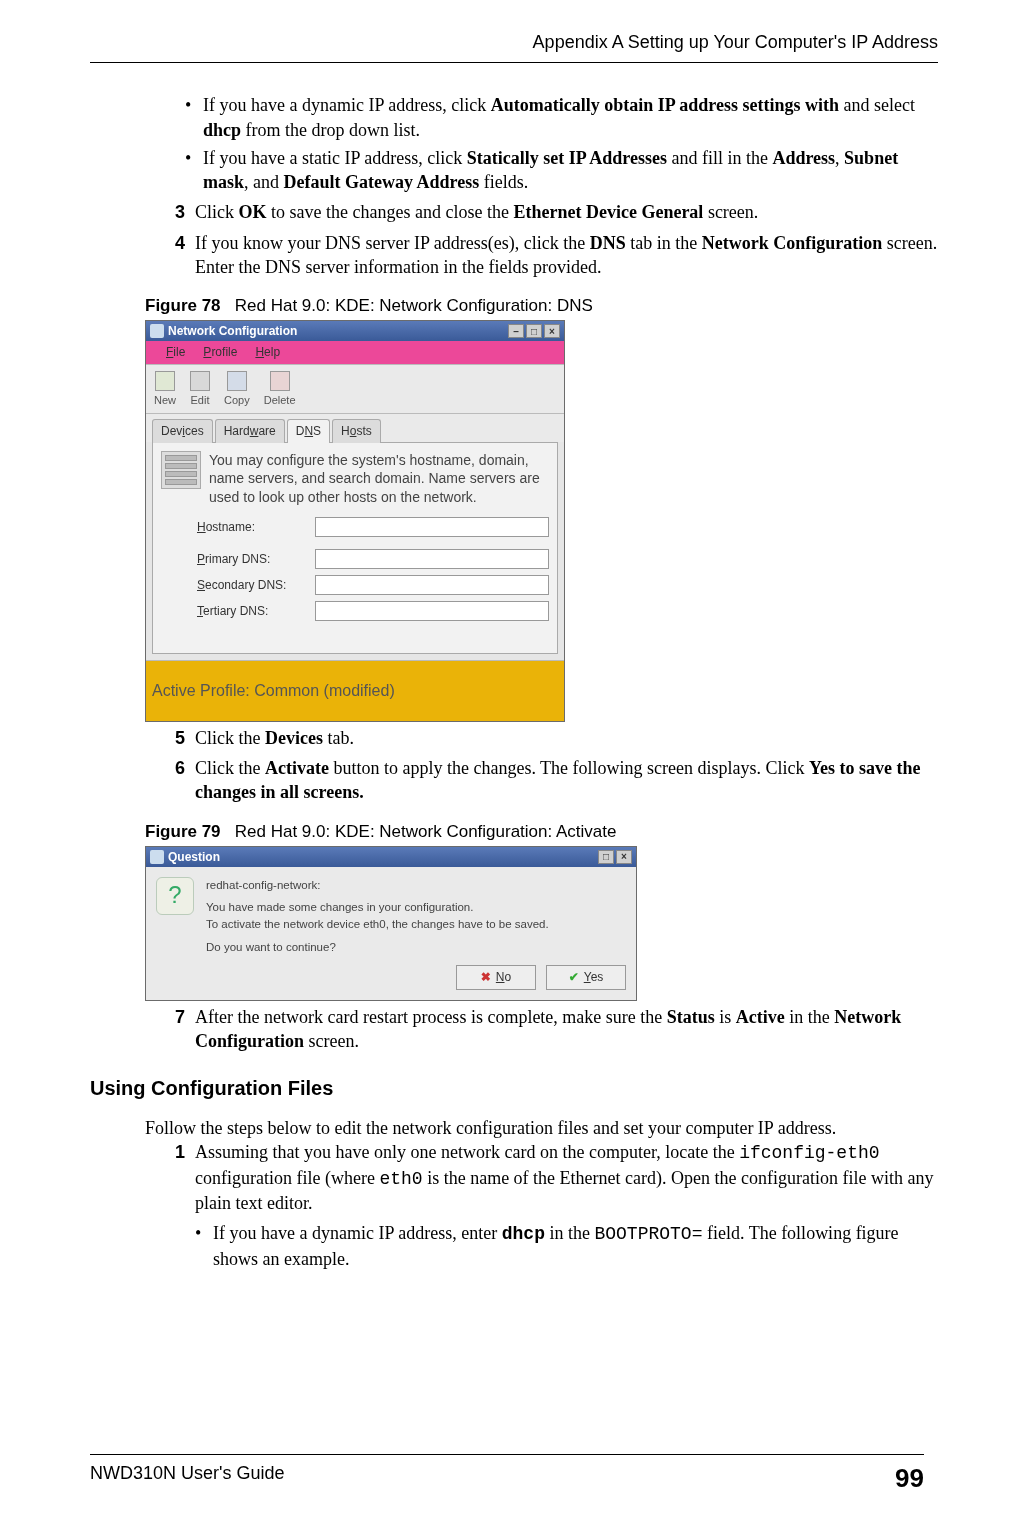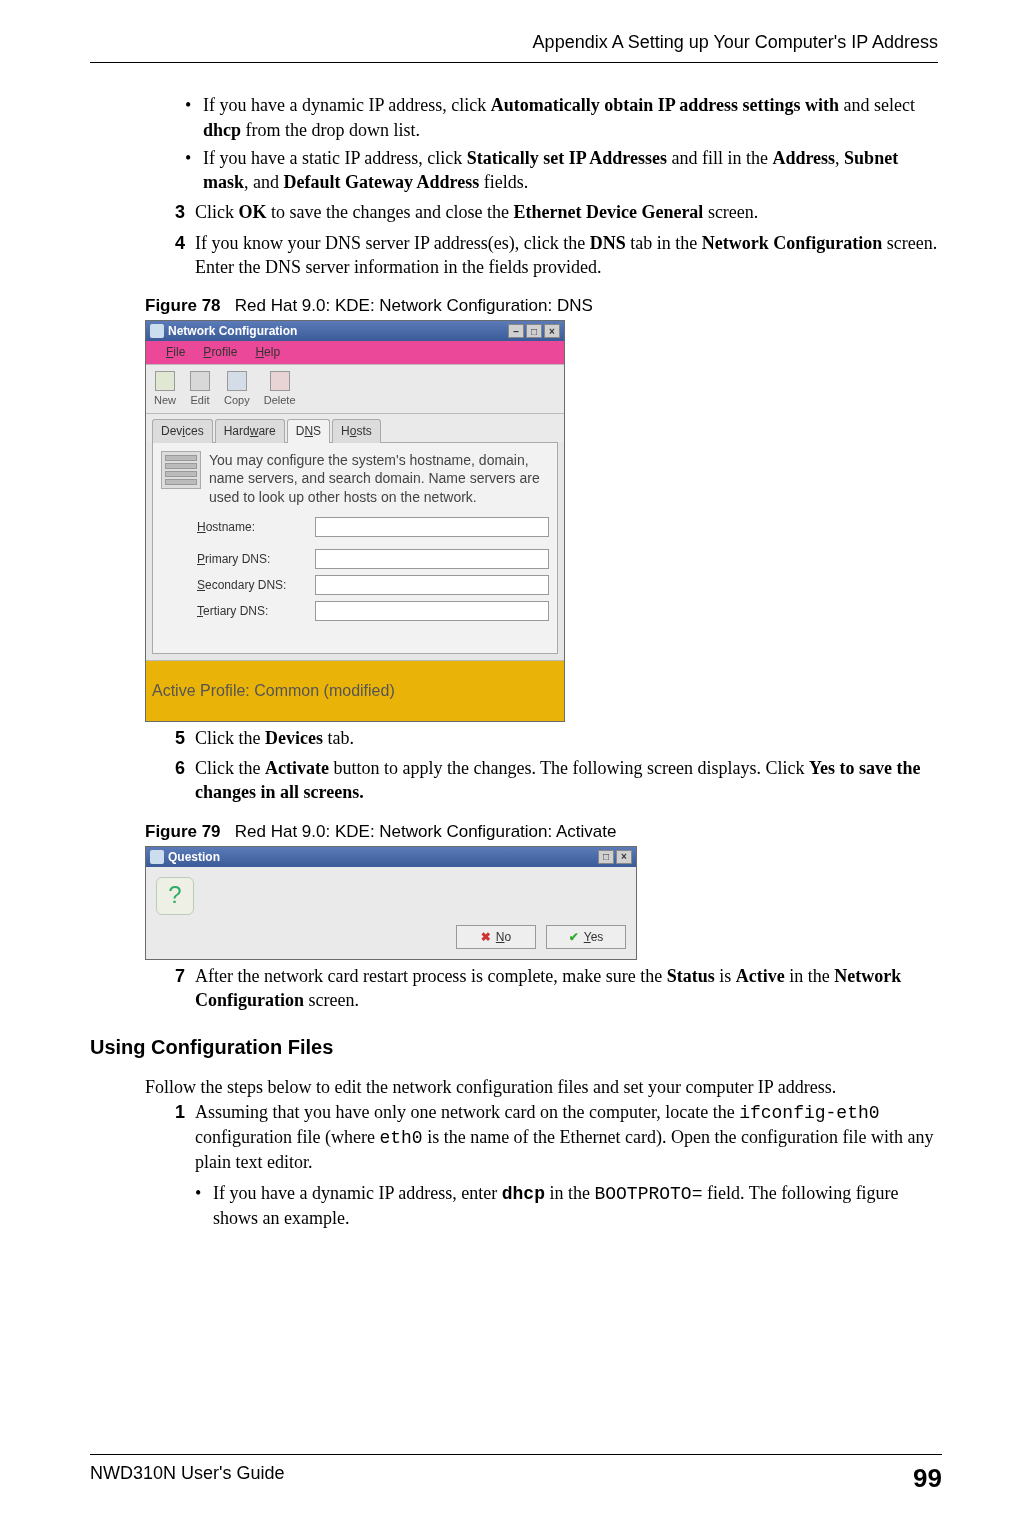--- a/index.html
+++ b/index.html
@@ -161,21 +161,21 @@
     .qbtn {
       min-width: 80px; padding: 3px 10px; background: #eee; border: 1px solid #999;
       display: flex; align-items: center; justify-content: center; gap: 5px; font-size: 12px;
     }
     .qbtn .x-ico { color: #c33; font-weight: bold; }
     .qbtn .chk-ico { color: #3a3; font-weight: bold; }
     .footer {
       position: absolute;
       bottom: 28px;
       left: 90px;
-      right: 76px;
+      right: 94px;
     }
     .footer-line { border-top: 1.5px solid #000; margin-bottom: 6px; }
     .footer-row {
       display: flex; justify-content: space-between; font-family: Arial, Helvetica, sans-serif; font-size: 18px;
     }
     .footer-page { font-weight: bold; font-size: 26px; }
   </style>
 </head>
 <body>
 
@@ -311,20 +311,28 @@
     <div class="qdlg">
       <div class="titlebar">
         <div class="tb-icon"></div>
         <span>Question</span>
         <div class="spacer"></div>
         <div class="tb-btn">□</div>
         <div class="tb-btn">×</div>
       </div>
       <div class="qbody">
         <div class="qicon">?</div>
+        <div class="qmsg">
+          <div>redhat-config-network:</div>
+          <div style="height:6px"></div>
+          <div>You have made some changes in your configuration.</div>
+          <div>To activate the network device eth0, the changes have to be saved.</div>
+          <div style="height:6px"></div>
+          <div>Do you want to continue?</div>
+        </div>
       </div>
       <div class="qbtns">
         <div class="qbtn">
             <span class="x-ico">✖</span>
             <span><span class="u">N</span>o</span>
           </div>
         <div class="qbtn">
             <span class="chk-ico">✔</span>
             <span><span class="u">Y</span>es</span>
           </div>

